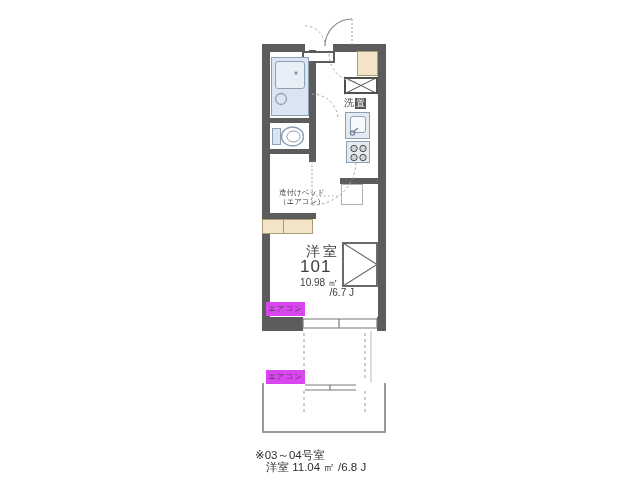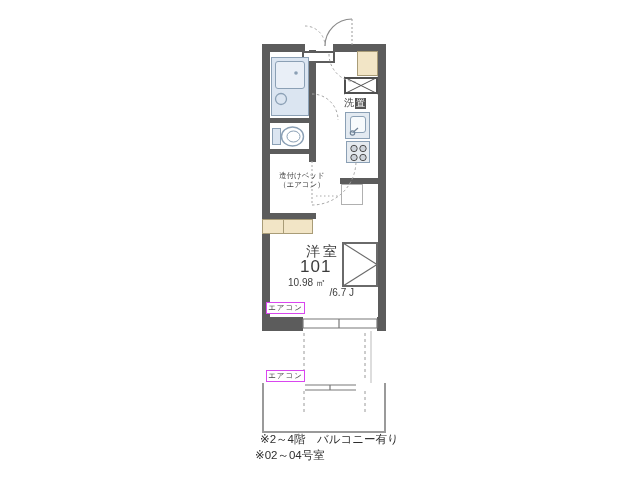--- a/index.html
+++ b/index.html
@@ -9,31 +9,31 @@
     font-family:"Liberation Sans","DejaVu Sans",sans-serif;color:#3c3c3c;
   }
   .wall{position:absolute;background:#5c5c5c;z-index:1;}
   .fix{position:absolute;z-index:2;}
   svg.lines{position:absolute;left:0;top:0;width:640px;height:480px;z-index:3;pointer-events:none;}
   .lbl{position:absolute;z-index:4;color:#3c3c3c;}
   .blue{background:#dbe5f1;border:1.5px solid #8ba0b5;}
   .beige{background:#f2e5c6;border:1px solid #a99c77;}
   .aircon{
     position:absolute;z-index:4;width:39px;height:12px;background:#fff;
-    border:1px solid #d946ef;font-size:7.5px;letter-spacing:1px;color:#444;
+    border:7px solid #d946ef;font-size:7.5px;letter-spacing:1px;color:#444;
     display:flex;align-items:center;justify-content:center;white-space:nowrap;
   }
   .note{position:absolute;z-index:4;font-size:11.5px;color:#2e2e2e;white-space:nowrap;}
-  #bed-label{left:263px;top:171px;width:47px;text-align:center;font-size:7.5px;line-height:9px;white-space:nowrap;padding-left:16px;}
+  #bed-label{left:263px;top:188px;width:47px;text-align:center;font-size:7.5px;line-height:9px;white-space:nowrap;padding-left:16px;}
   #washer-label{left:344px;top:96px;display:flex;align-items:center;}
   #washer-label .c1{font-size:10px;color:#444;}
   #washer-label .c2{display:inline-flex;align-items:center;justify-content:center;width:11px;height:11px;background:#555;color:#fff;font-size:9px;margin-left:1px;}
   .roomname{left:302px;top:243px;width:38px;text-align:right;font-size:14px;letter-spacing:3px;white-space:nowrap;}
   .roomnum{left:300px;top:257px;width:40px;text-align:left;font-size:17px;letter-spacing:1px;}
-  .roomarea{left:288px;top:276px;width:62px;font-size:10px;white-space:nowrap;}
+  .roomarea{left:288px;top:276px;width:62px;text-align:center;font-size:10px;white-space:nowrap;}
   .roomjo{left:292px;top:287px;width:62px;text-align:right;font-size:10px;white-space:nowrap;}
 </style>
 </head>
 <body>
 
 <div id="stage">
 
   <div class="wall" style="left:262px;top:44px;width:43px;height:8px;"></div>
   <div class="wall" style="left:333px;top:44px;width:53px;height:8px;"></div>
   <div class="wall" style="left:262px;top:44px;width:8px;height:287px;"></div>
@@ -162,16 +162,16 @@
   </div>
 
   <div class="lbl roomname">洋室</div>
   <div class="lbl roomnum">101</div>
   <div class="lbl roomarea">10.98 ㎡</div>
   <div class="lbl roomjo">/6.7 J</div>
 
   <div class="aircon" style="left:266px;top:302px;">エアコン</div>
   <div class="aircon" style="left:266px;top:370px;">エアコン</div>
 
-  <div class="note" style="left:260px;top:432px;">※2～4階　バルコニー有り</div>
-  <div class="note" style="left:255px;top:448px;">※02～04号室</div>
+  <div class="note" style="left:255px;top:448px;">※03～04号室</div>
+  <div class="note" style="left:266px;top:460px;">洋室 11.04 ㎡ /6.8 J</div>
 
 </div>
 
 </body></html>

